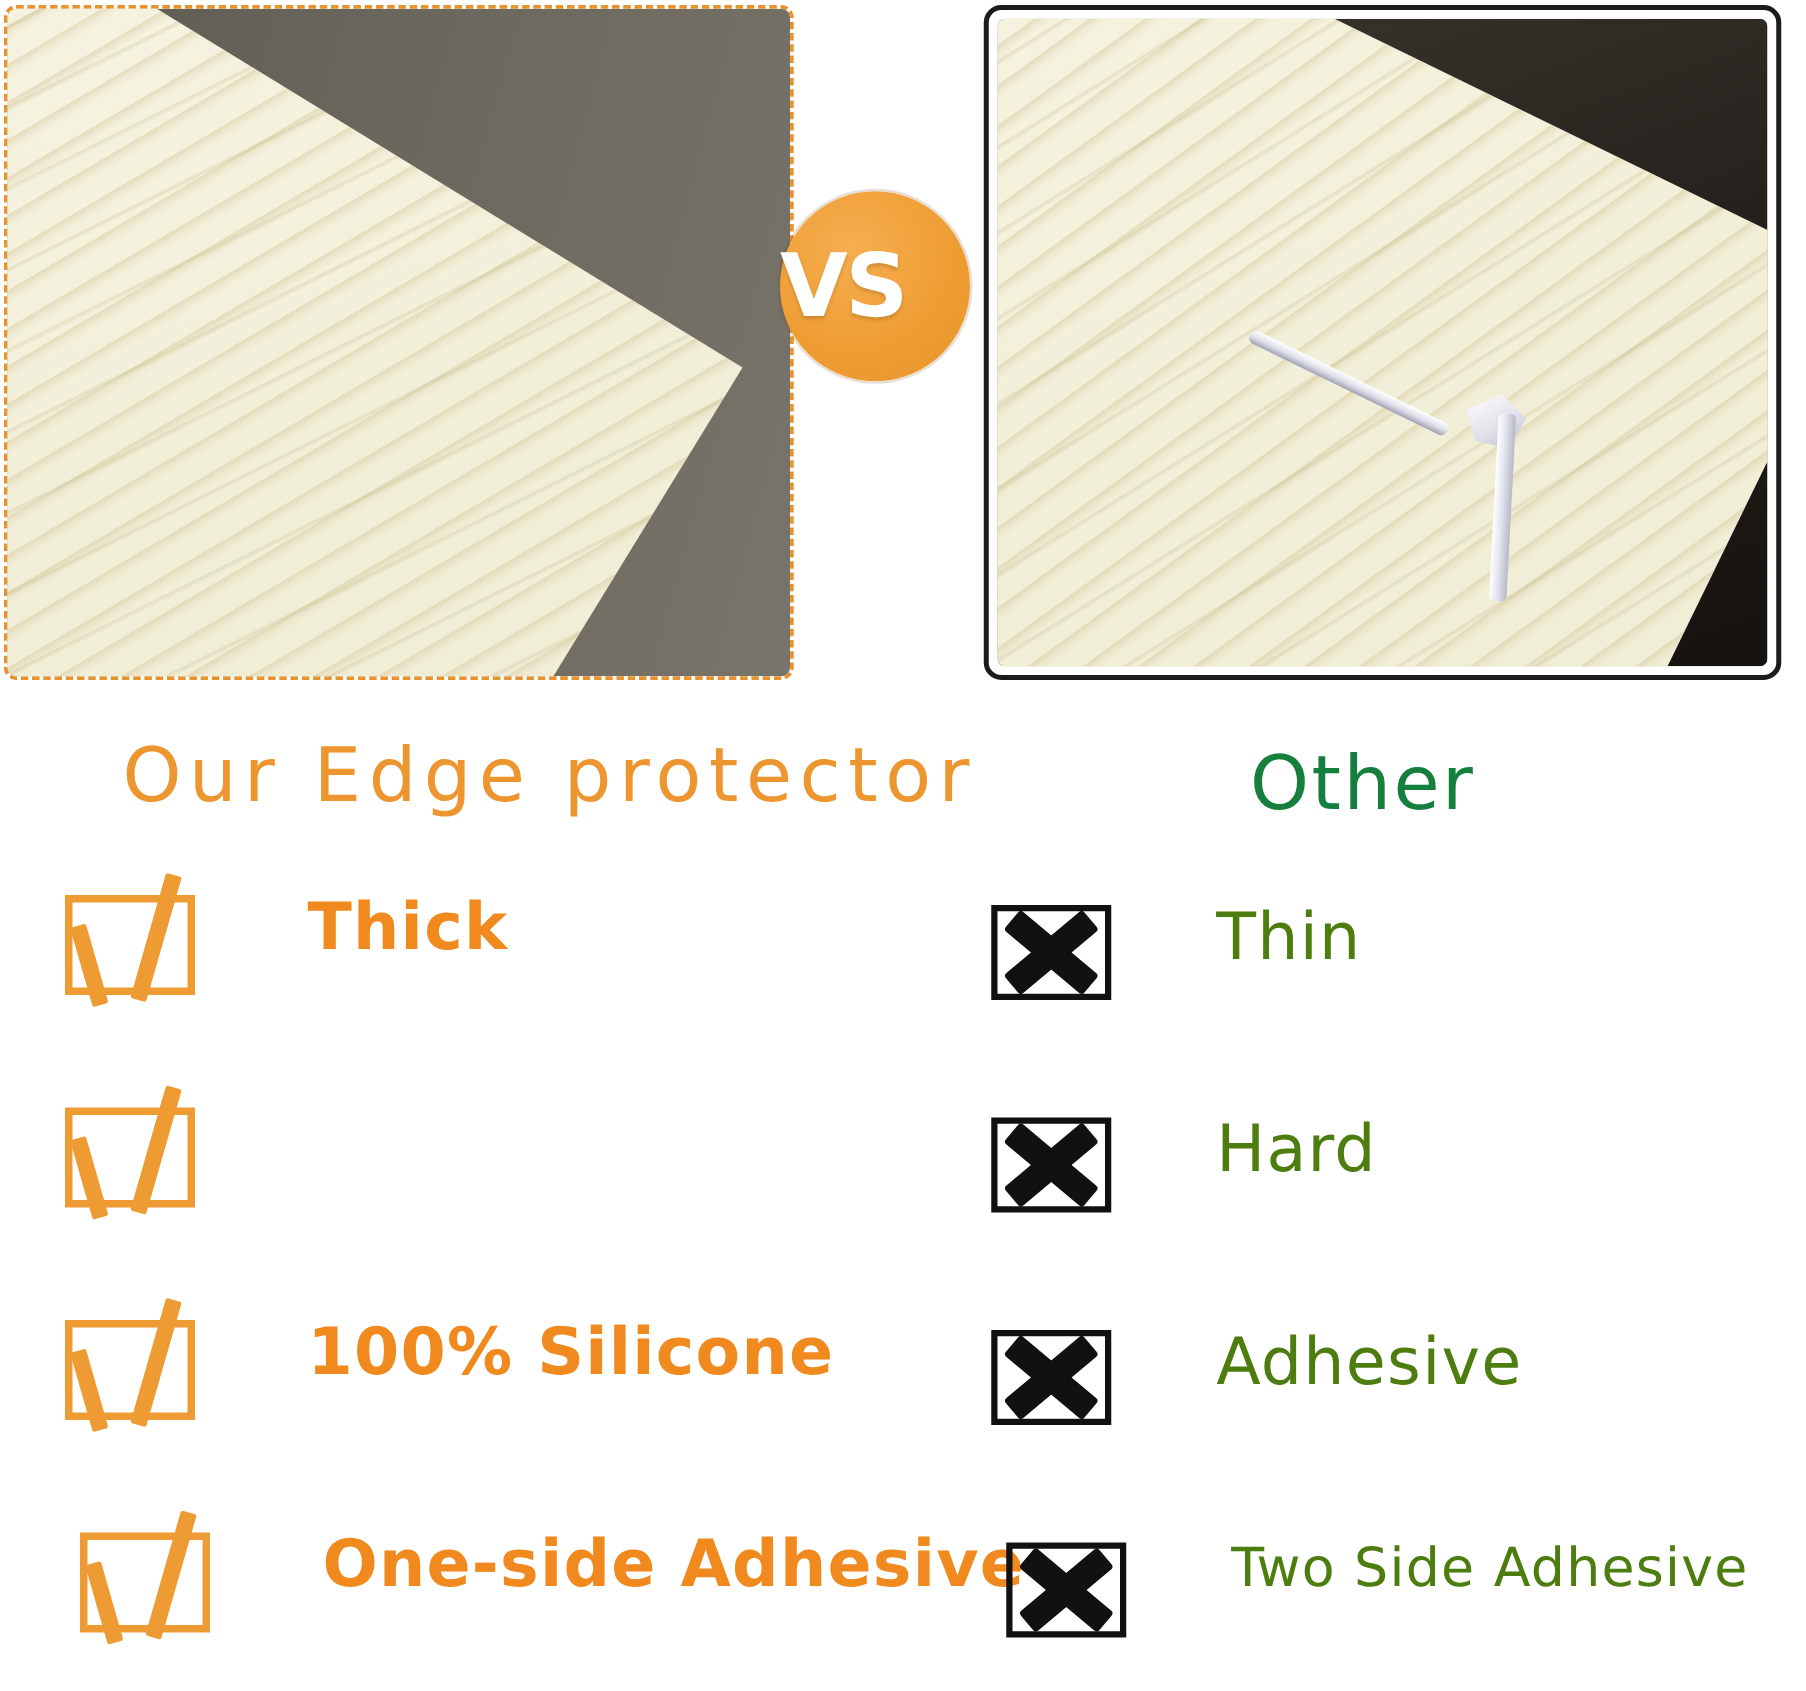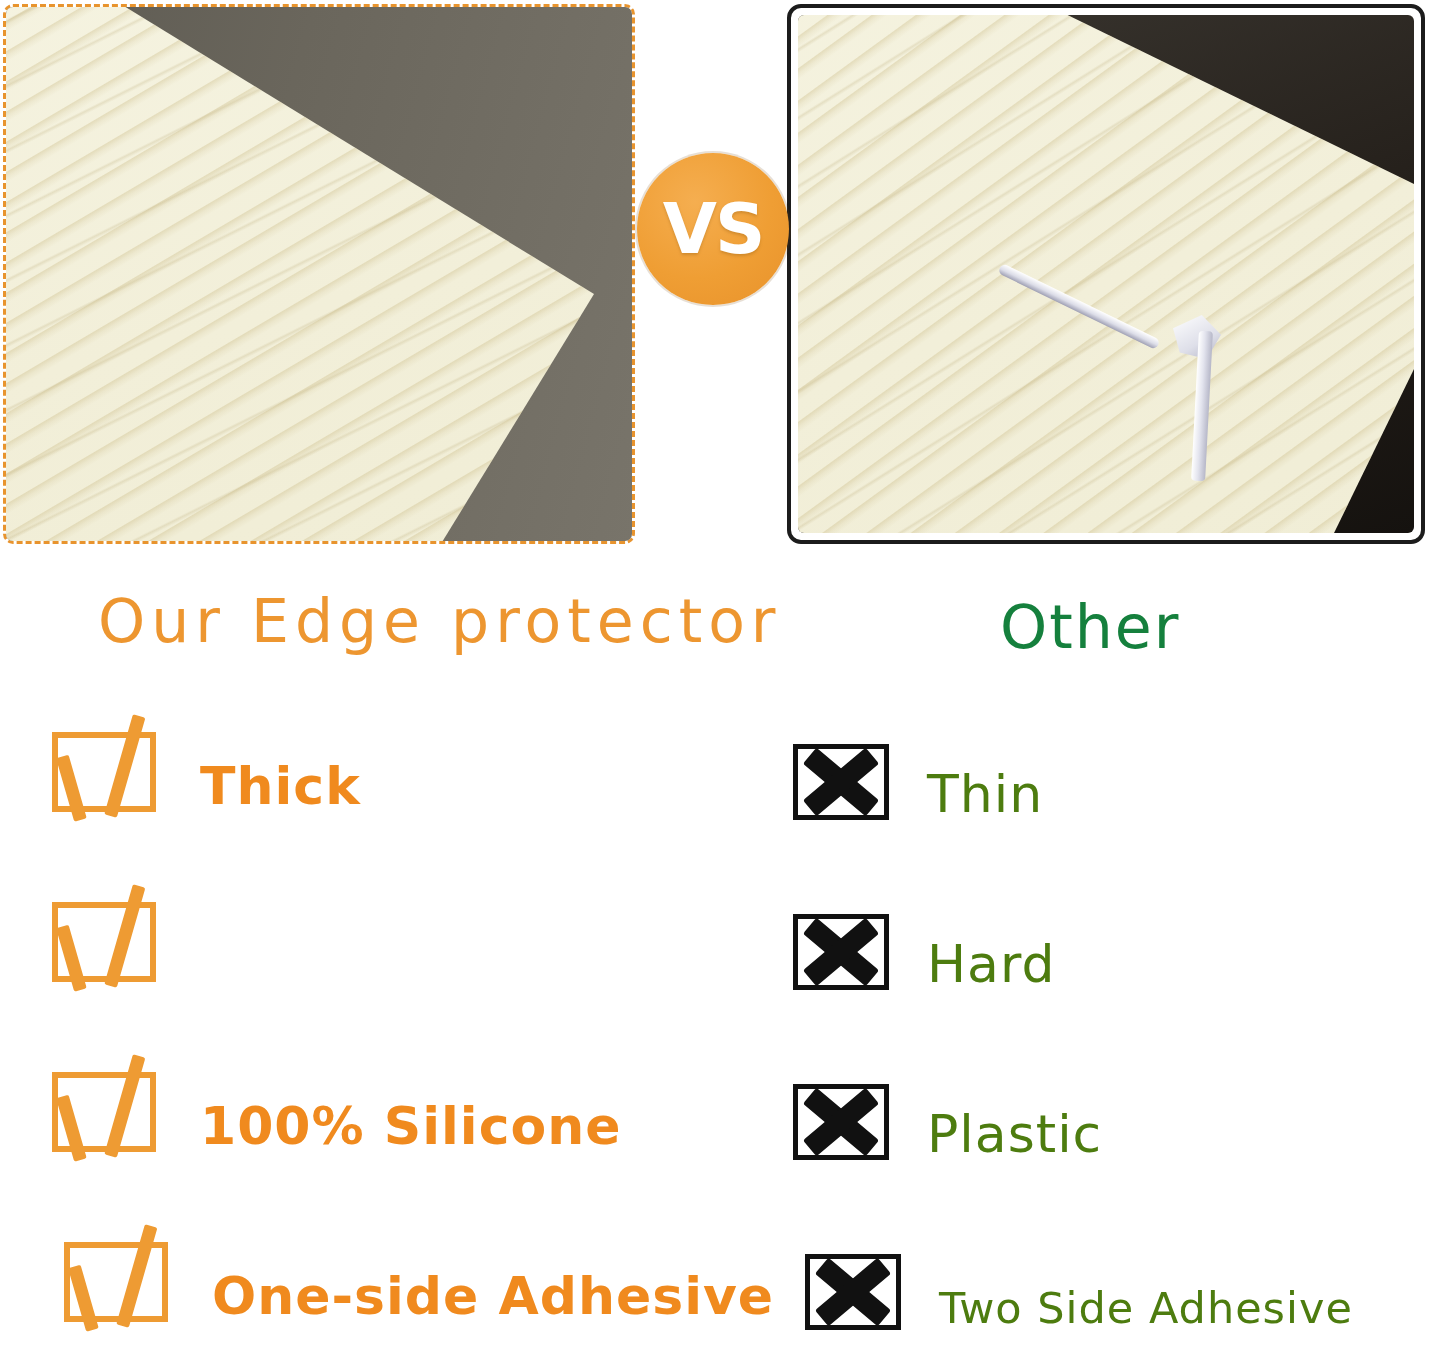--- a/index.html
+++ b/index.html
@@ -167,29 +167,28 @@
     top: 300px;
     width: 48px;
     height: 44px;
     background: linear-gradient(150deg, #ffffff 0%, #dedfe9 60%, #b2b3c4 100%);
     clip-path: polygon(0% 30%, 60% 0%, 100% 45%, 70% 100%, 14% 85%);
   }
 
   
   #vs-badge {
     position: absolute;
-    left: 637px;
+    left: 624px;
     top: 153px;
     width: 152px;
     height: 152px;
     border-radius: 50%;
     background: radial-gradient(circle at 38% 32%, #F5AE50 0%, #EF9E34 55%, #E8922B 100%);
     display: flex;
     align-items: center;
-    justify-content: center;
     z-index: 6;
     box-shadow: 0 0 0 2px rgba(120,80,20,0.18);
   }
   #vs-badge-text {
     color: #ffffff;
     font-family: "DejaVu Sans", sans-serif;
     font-size: 70px;
     font-weight: bold;
     letter-spacing: -2px;
     line-height: 1;
@@ -220,23 +219,24 @@
 
   
   .feature-col {
     position: absolute;
   }
   #col-ours  { left: 52px;  top: 716px; width: 700px; }
   #col-other { left: 793px; top: 724px; width: 650px; }
 
   .feature-row {
     display: flex;
-    align-items: flex-end;
+    align-items: flex-start;
     height: 96px;
     margin-bottom: 74px;
+    gap: 46px;
   }
   .feature-row:last-child { margin-bottom: 0; padding-left: 12px; }
 
   
   .icon-check {
     position: relative;
     width: 104px;
     height: 80px;
     flex: 0 0 104px;
     box-sizing: border-box;
@@ -391,21 +391,21 @@
       <span class="bar-b"></span>
     </span>
     <span class="feature-label">Hard</span>
   </div>
 
   <div class="feature-row">
     <span class="icon-cross">
       <span class="bar-a"></span>
       <span class="bar-b"></span>
     </span>
-    <span class="feature-label">Plastic</span>
+    <span class="feature-label">Adhesive</span>
   </div>
 
   <div class="feature-row">
     <span class="icon-cross">
       <span class="bar-a"></span>
       <span class="bar-b"></span>
     </span>
     <span class="feature-label">Two Side Adhesive</span>
   </div>
 

